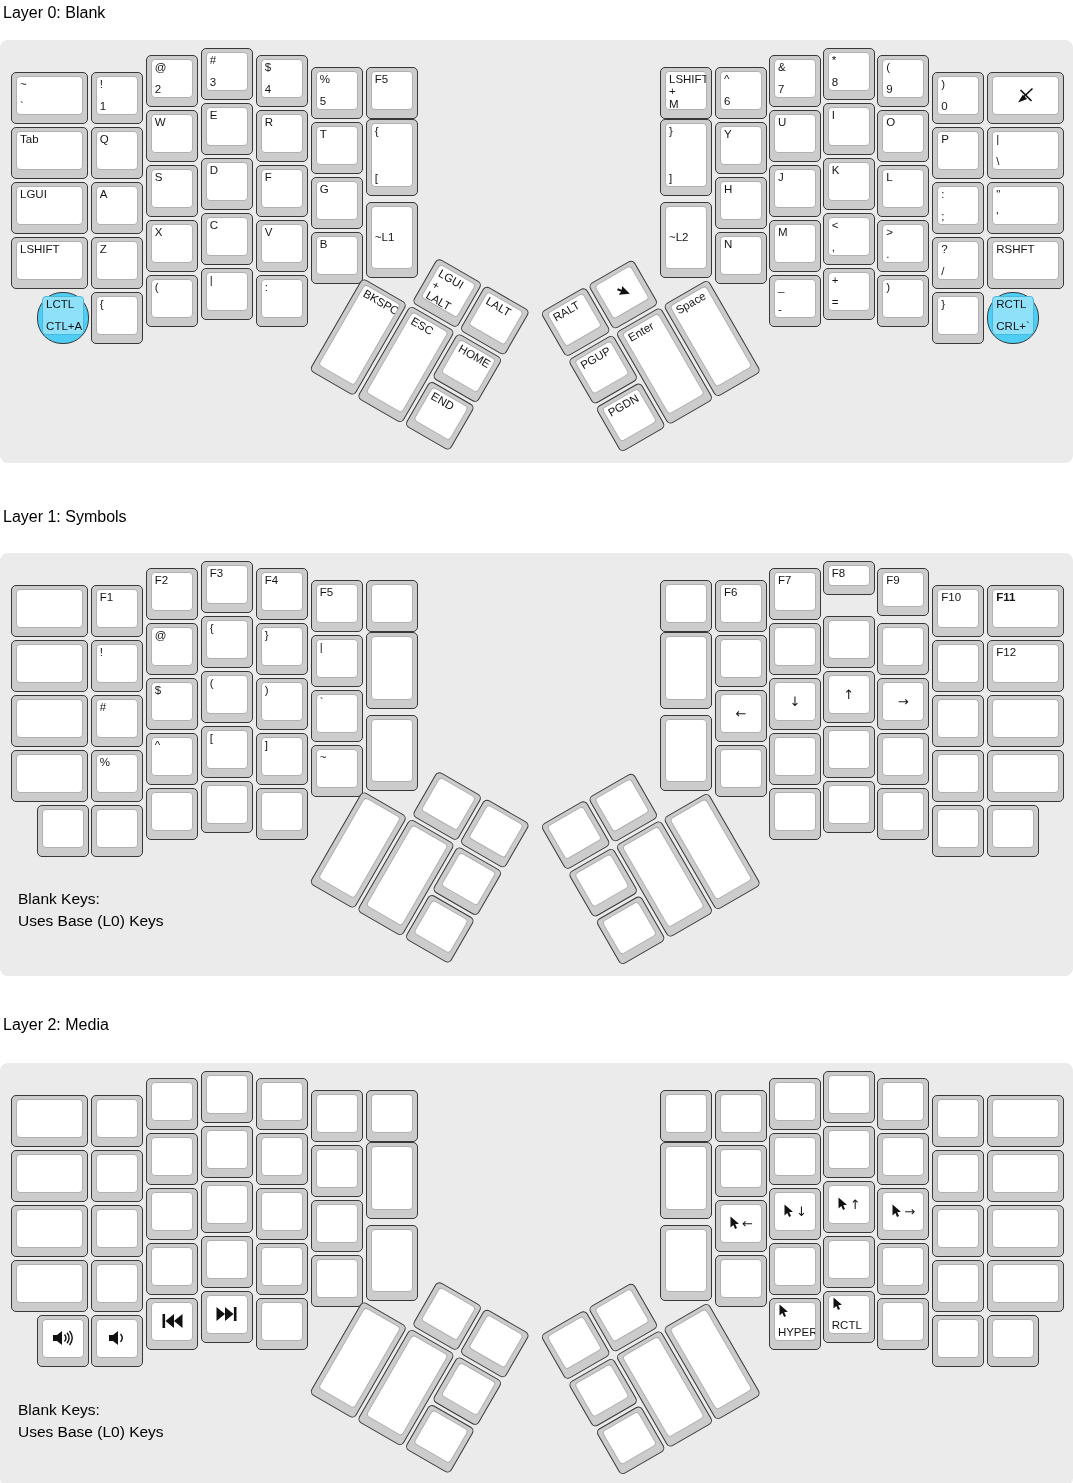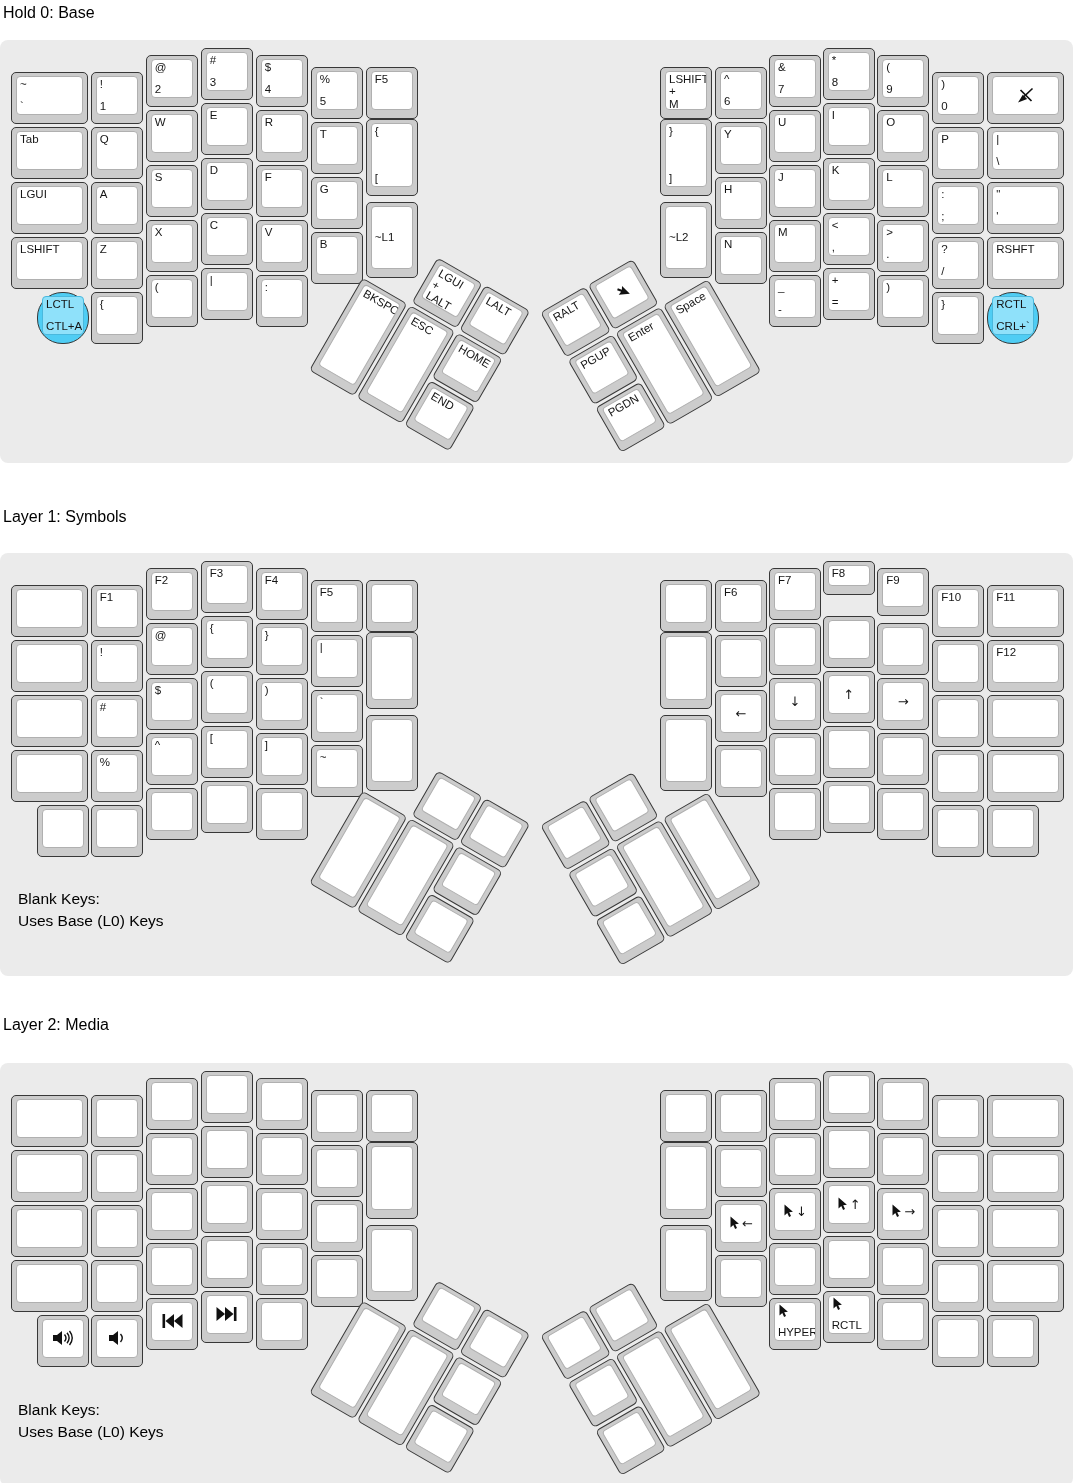--- a/index.html
+++ b/index.html
@@ -21,21 +21,21 @@
   .key.b .cap{background:var(--bluein);border-color:var(--bluebrd);}
   .cluster{position:absolute;width:165px;height:165px;}
   .arrow{font-family:"DejaVu Sans",sans-serif;font-size:13px;line-height:13px;}
   .cap .ic{display:flex;align-items:center;justify-content:center;}
   svg{display:block;}
 </style>
 </head>
 <body>
 
 <div id="page" style="--panel: #ebebeb; --keyout: #cccccc; --keybrd: #383838; --keyin: #ffffff; --capbrd: #b0b0b0; --blueout: #4fcdf4; --bluein: #8fe1fa; --bluebrd: #49b8dd;">
-    <div class="ptitle" style="top: 4px;">Hold 0: Base</div>
+    <div class="ptitle" style="top: 4px;">Layer 0: Blank</div>
     <div class="panel" style="top: 40px;">
       <div class="key" style="left: 11px; top: 31.9px; width: 76.8px; height: 52px;">
         <div class="cap multi">
           <span>~</span>
           <span>`</span>
         </div>
       </div>
       <div class="key" style="left: 11px; top: 86.9px; width: 76.8px; height: 52px;">
         <div class="cap">
           <span>Tab</span>
@@ -688,21 +688,21 @@
       </div>
       <div class="key" style="left: 932.3px; top: 141.9px; width: 52px; height: 52px;">
         <div class="cap"></div>
       </div>
       <div class="key" style="left: 932.3px; top: 196.9px; width: 52px; height: 52px;">
         <div class="cap"></div>
       </div>
       <div class="key" style="left: 932.3px; top: 251.9px; width: 52px; height: 52px;">
         <div class="cap"></div>
       </div>
-      <div class="key" style="left: 987.3px; top: 31.9px; width: 76.8px; height: 52px;">
+      <div class="key" style="left: 987.3px; top: 31.9px; width: 76.8px; height: 52px; font-weight: bold;">
         <div class="cap">
           <span>F11</span>
         </div>
       </div>
       <div class="key" style="left: 987.3px; top: 86.9px; width: 76.8px; height: 52px;">
         <div class="cap">
           <span>F12</span>
         </div>
       </div>
       <div class="key" style="left: 987.3px; top: 141.9px; width: 76.8px; height: 52px;">

